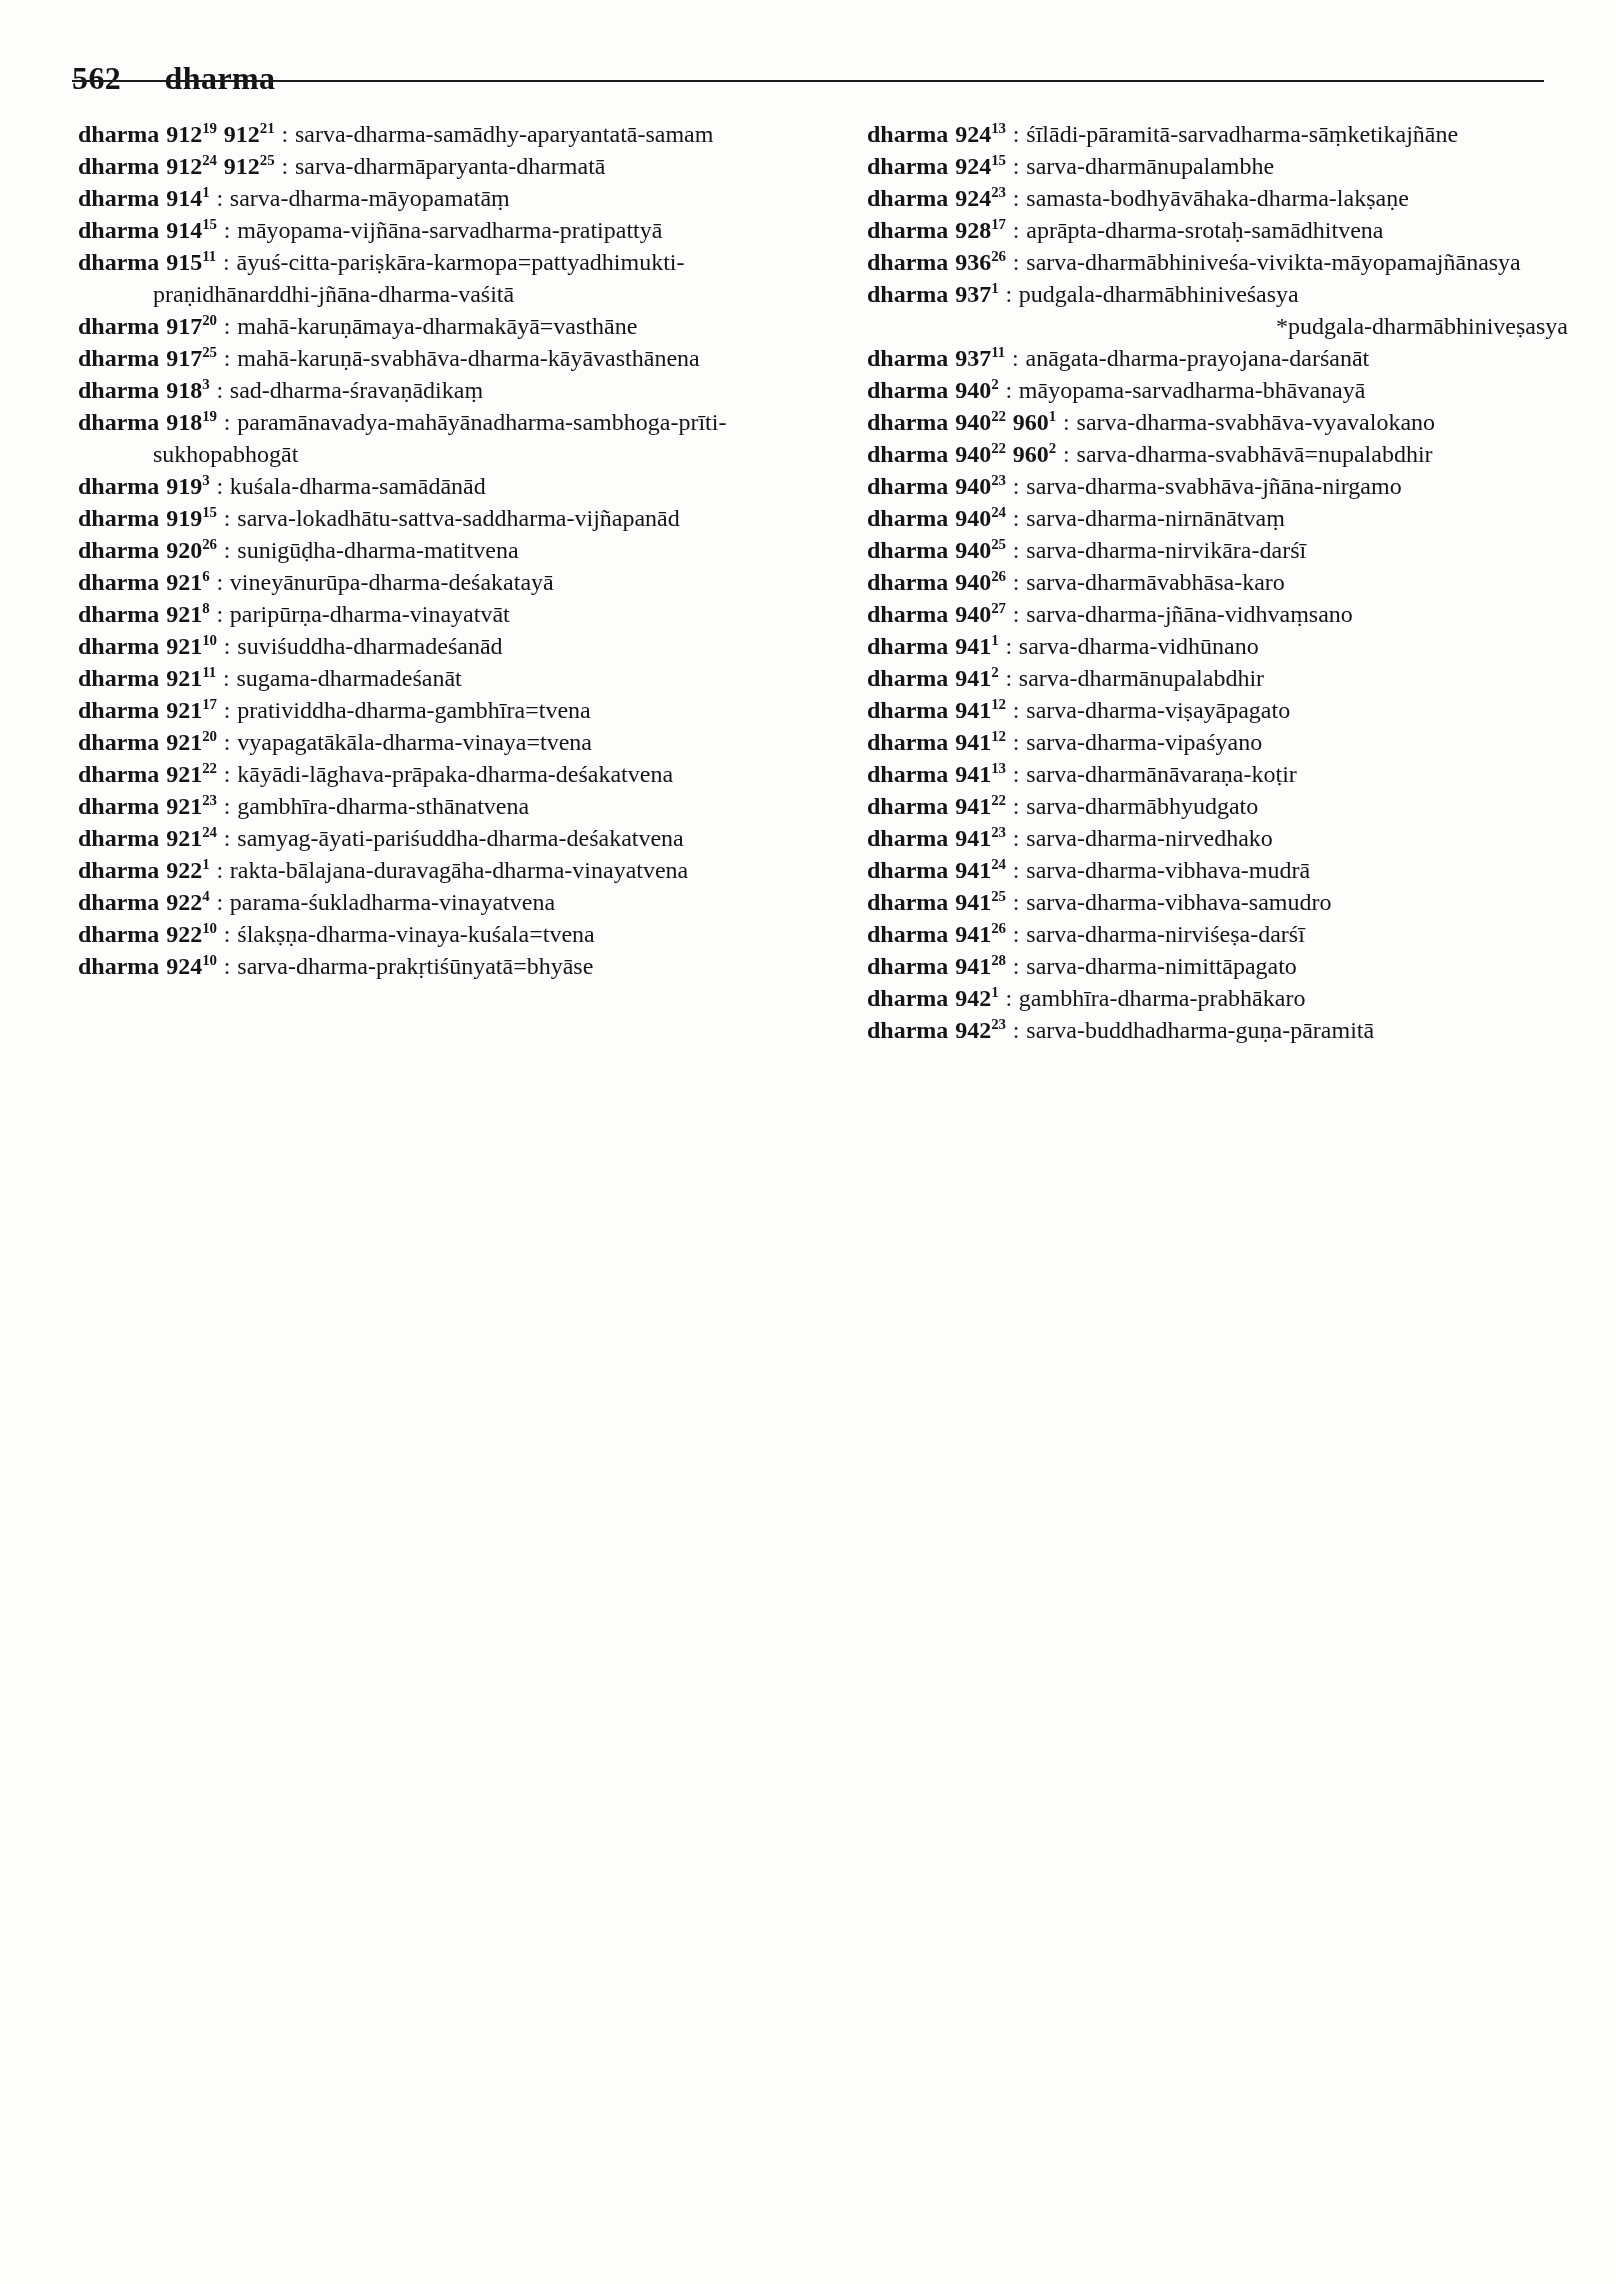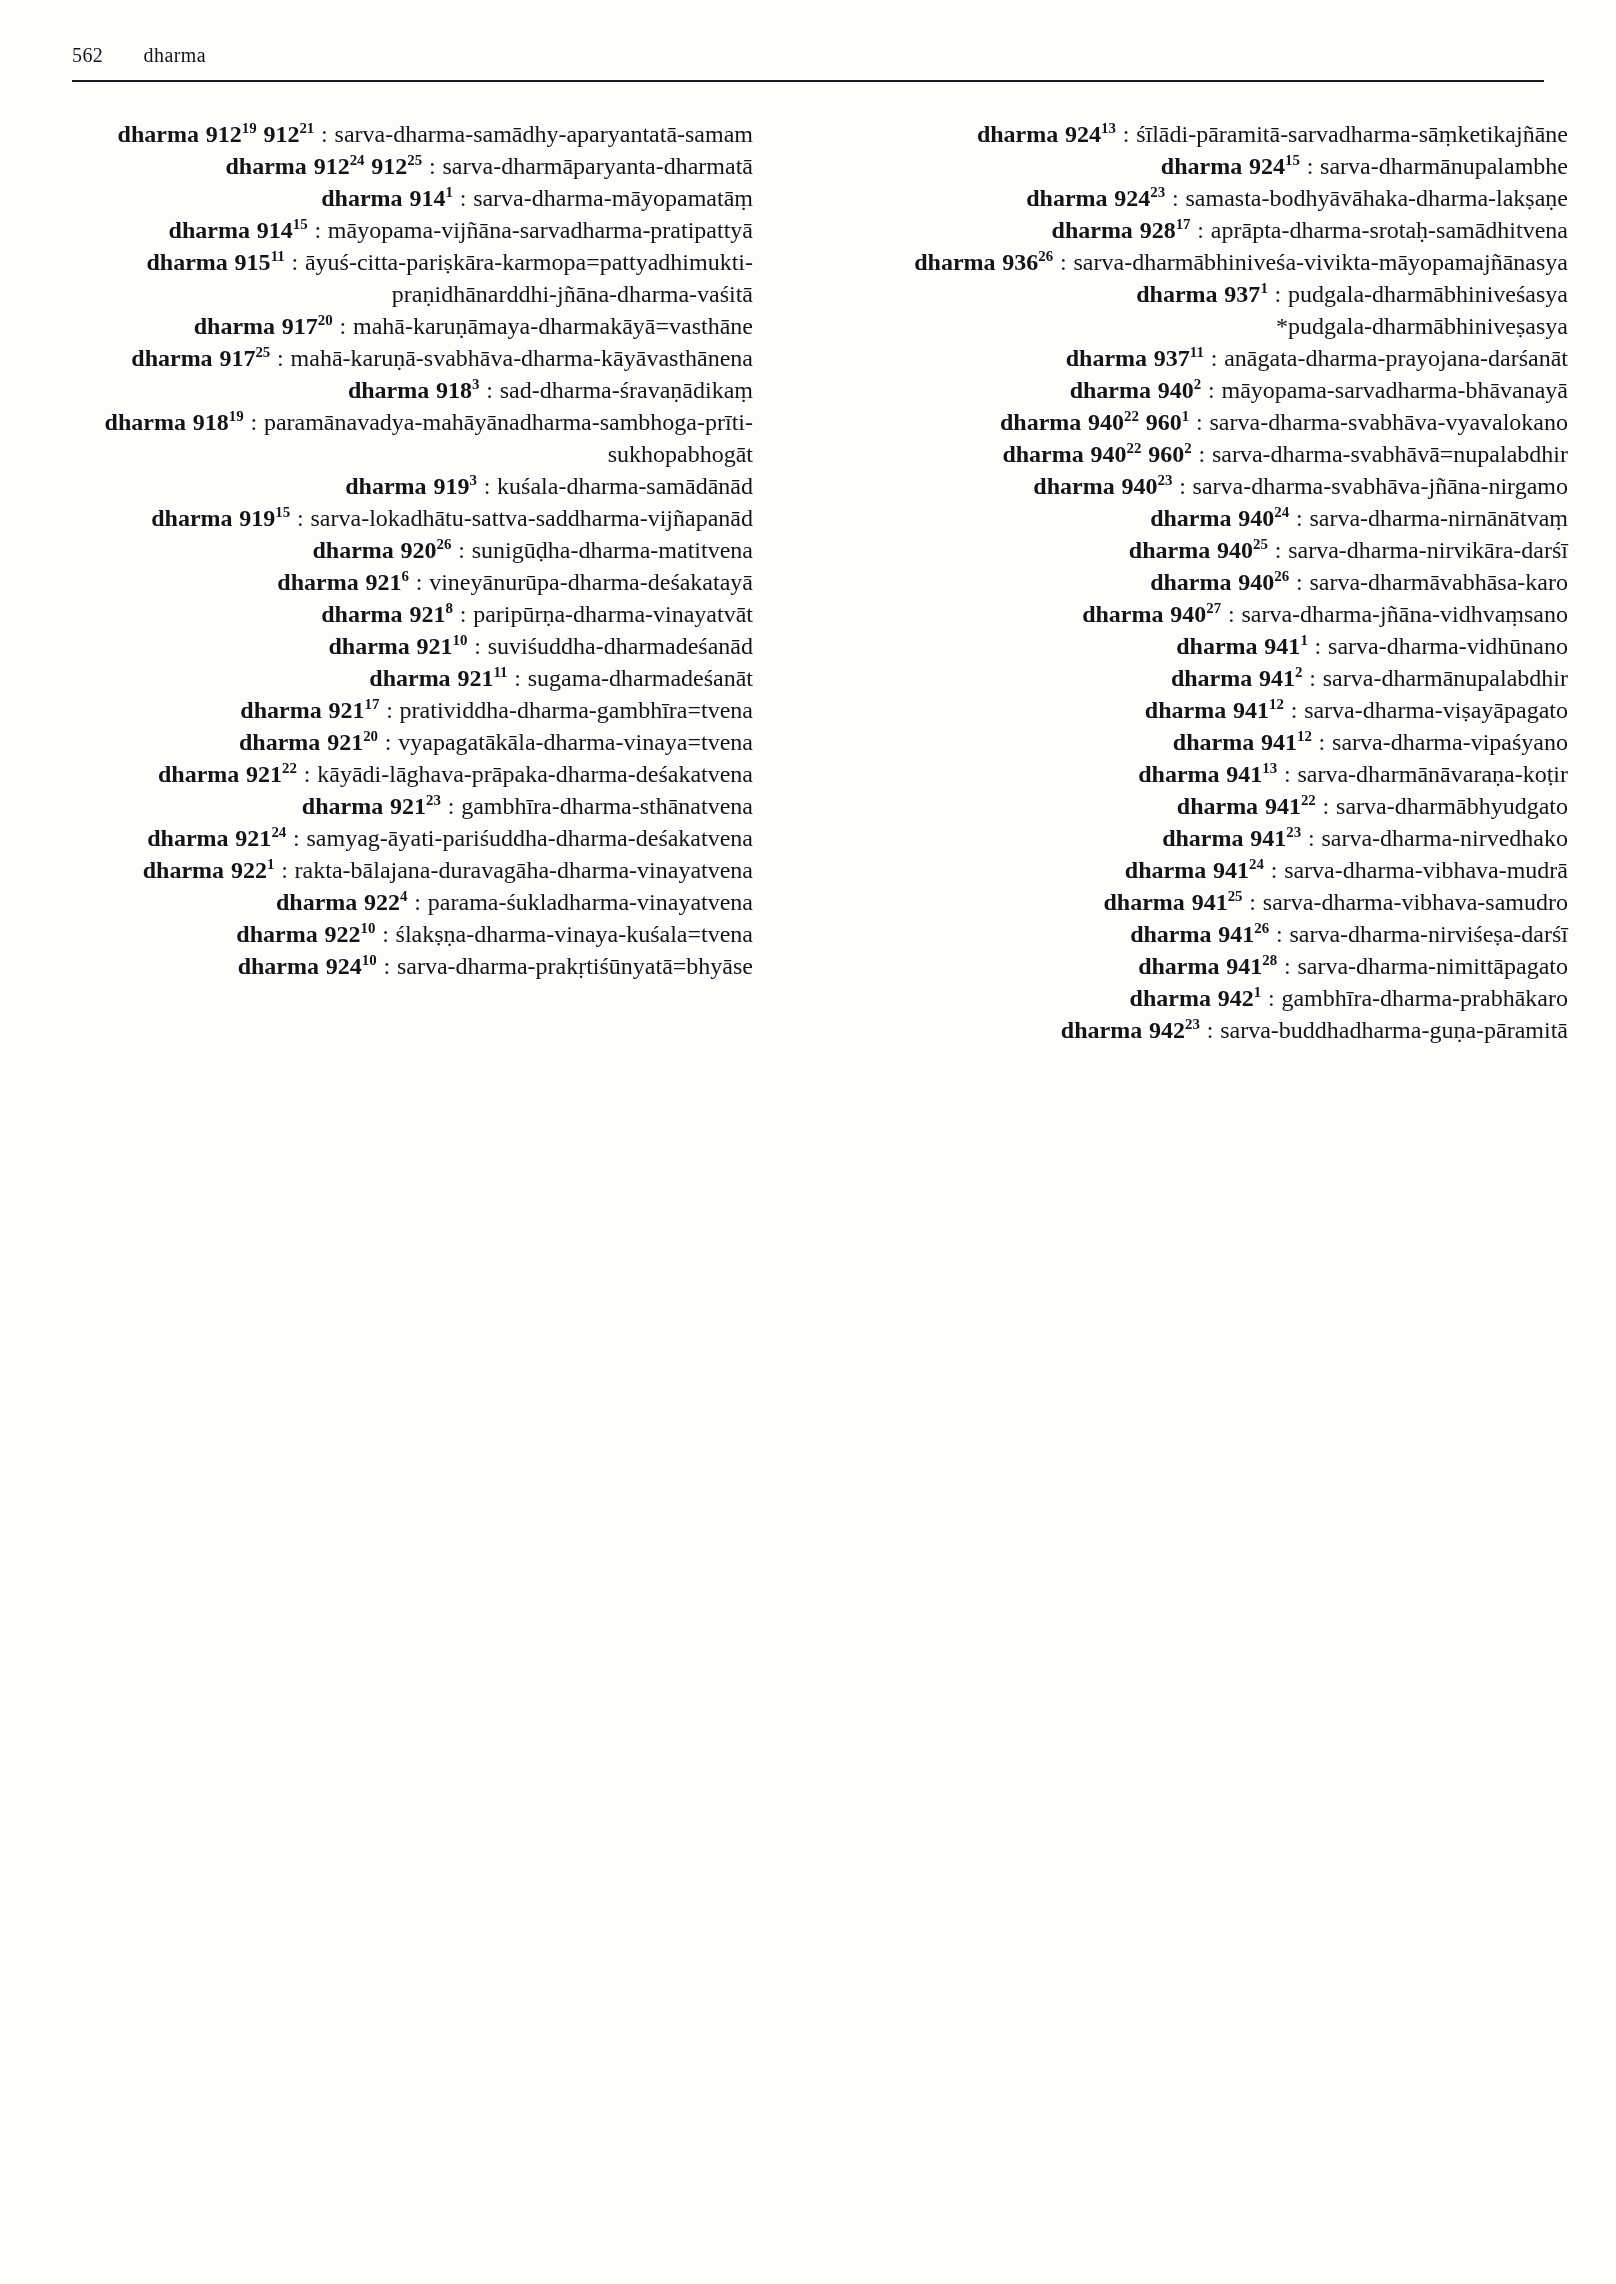--- a/index.html
+++ b/index.html
@@ -11,25 +11,25 @@
     position:relative;
     width:1617px;
     height:2284px;
     margin:0 auto;
     background:#fdfdfb;
     color:#141414;
     overflow:hidden;
   }
   .header {
     position:absolute;
-    top:44px;
+    top:60px;
     left:72px;
     width:1472px;
-    font-size:20px;
-    font-weight:normal;
+    font-size:32px;
+    font-weight:bold;
     letter-spacing:0.4px;
   }
   .header .pg-num { display:inline-block; }
   .header .run-head { display:inline-block; margin-left:35px; }
   .rule {
     position:absolute;
     top:80px;
     left:72px;
     width:1472px;
     height:2.3px;
@@ -41,21 +41,20 @@
     font-size:24px;
     line-height:32px;
   }
   .col-left  { left:78px;  width:675px; }
   .col-right { left:843px; width:701px;margin-left:24px; }
   p.entry {
     margin:0;
     padding-left:75px;
     text-indent:-75px;
     word-spacing:0.8px;
-    text-align:right;
   }
   p.entry b.head { font-weight:bold; }
   p.entry sup {
     font-size:0.62em;
     line-height:0;
     vertical-align:super;
     font-weight:bold;
   }
   p.note {
     margin:0;

